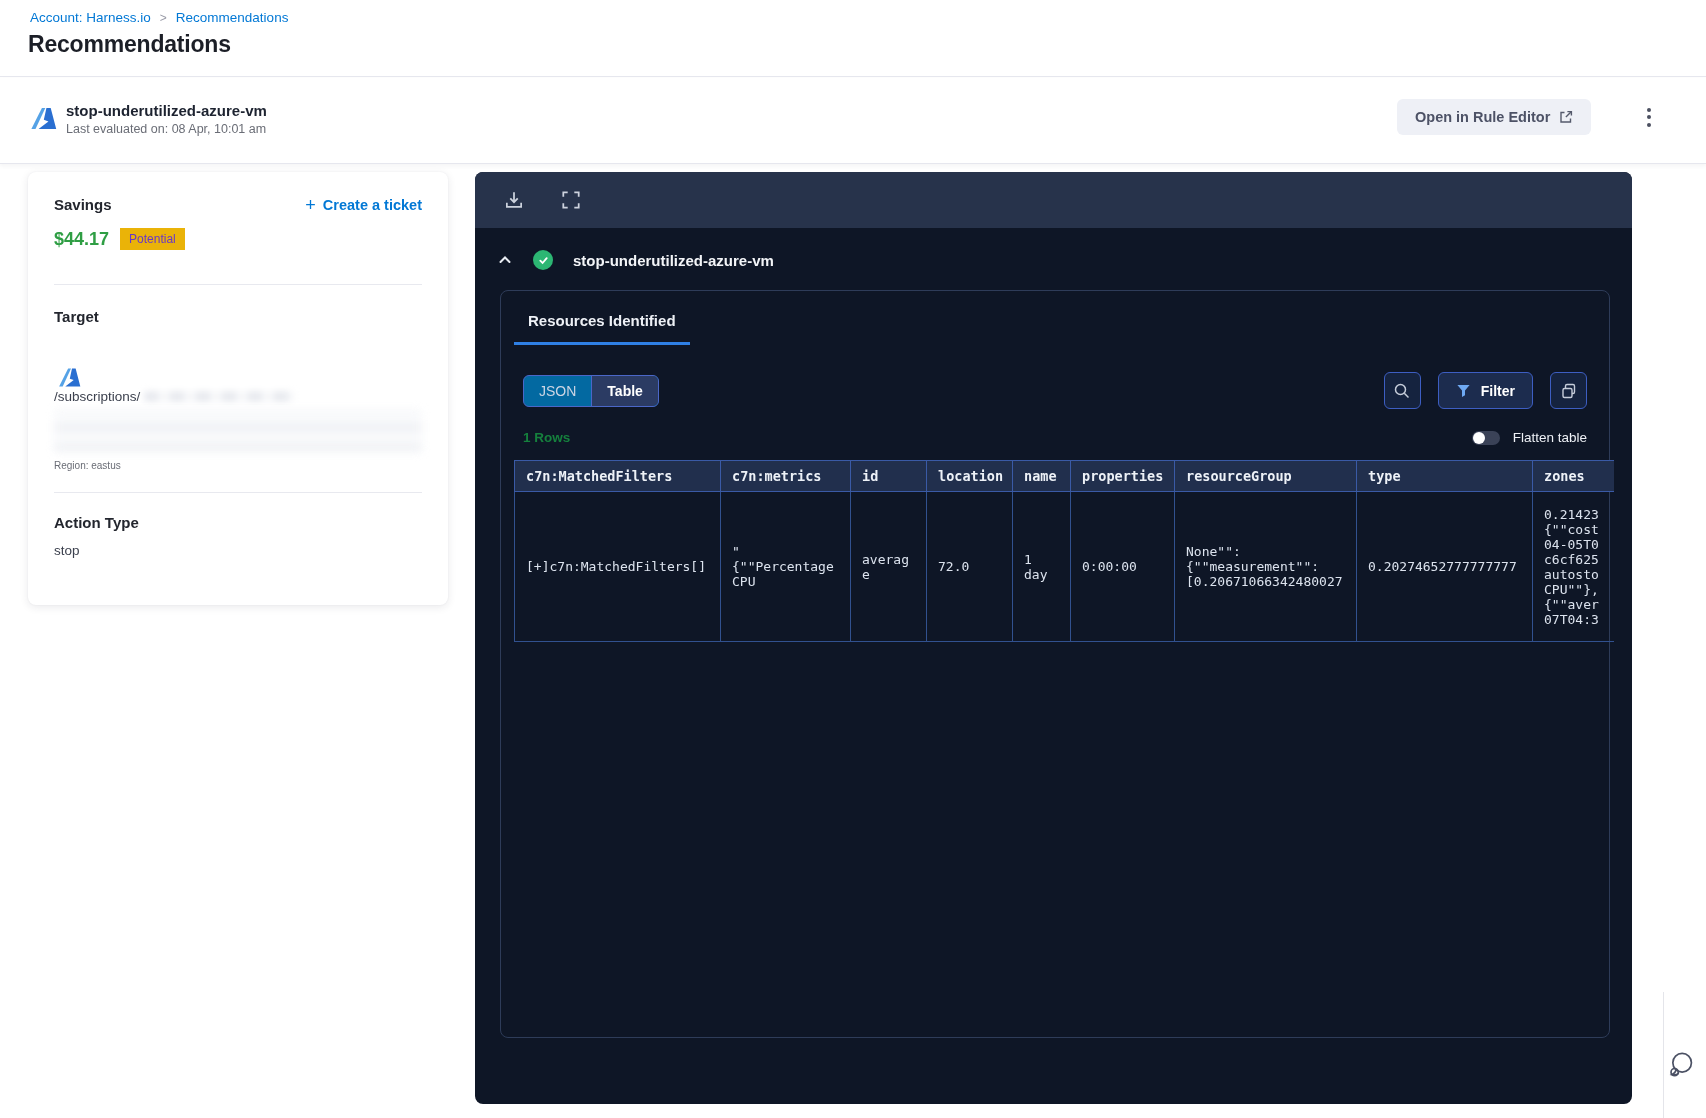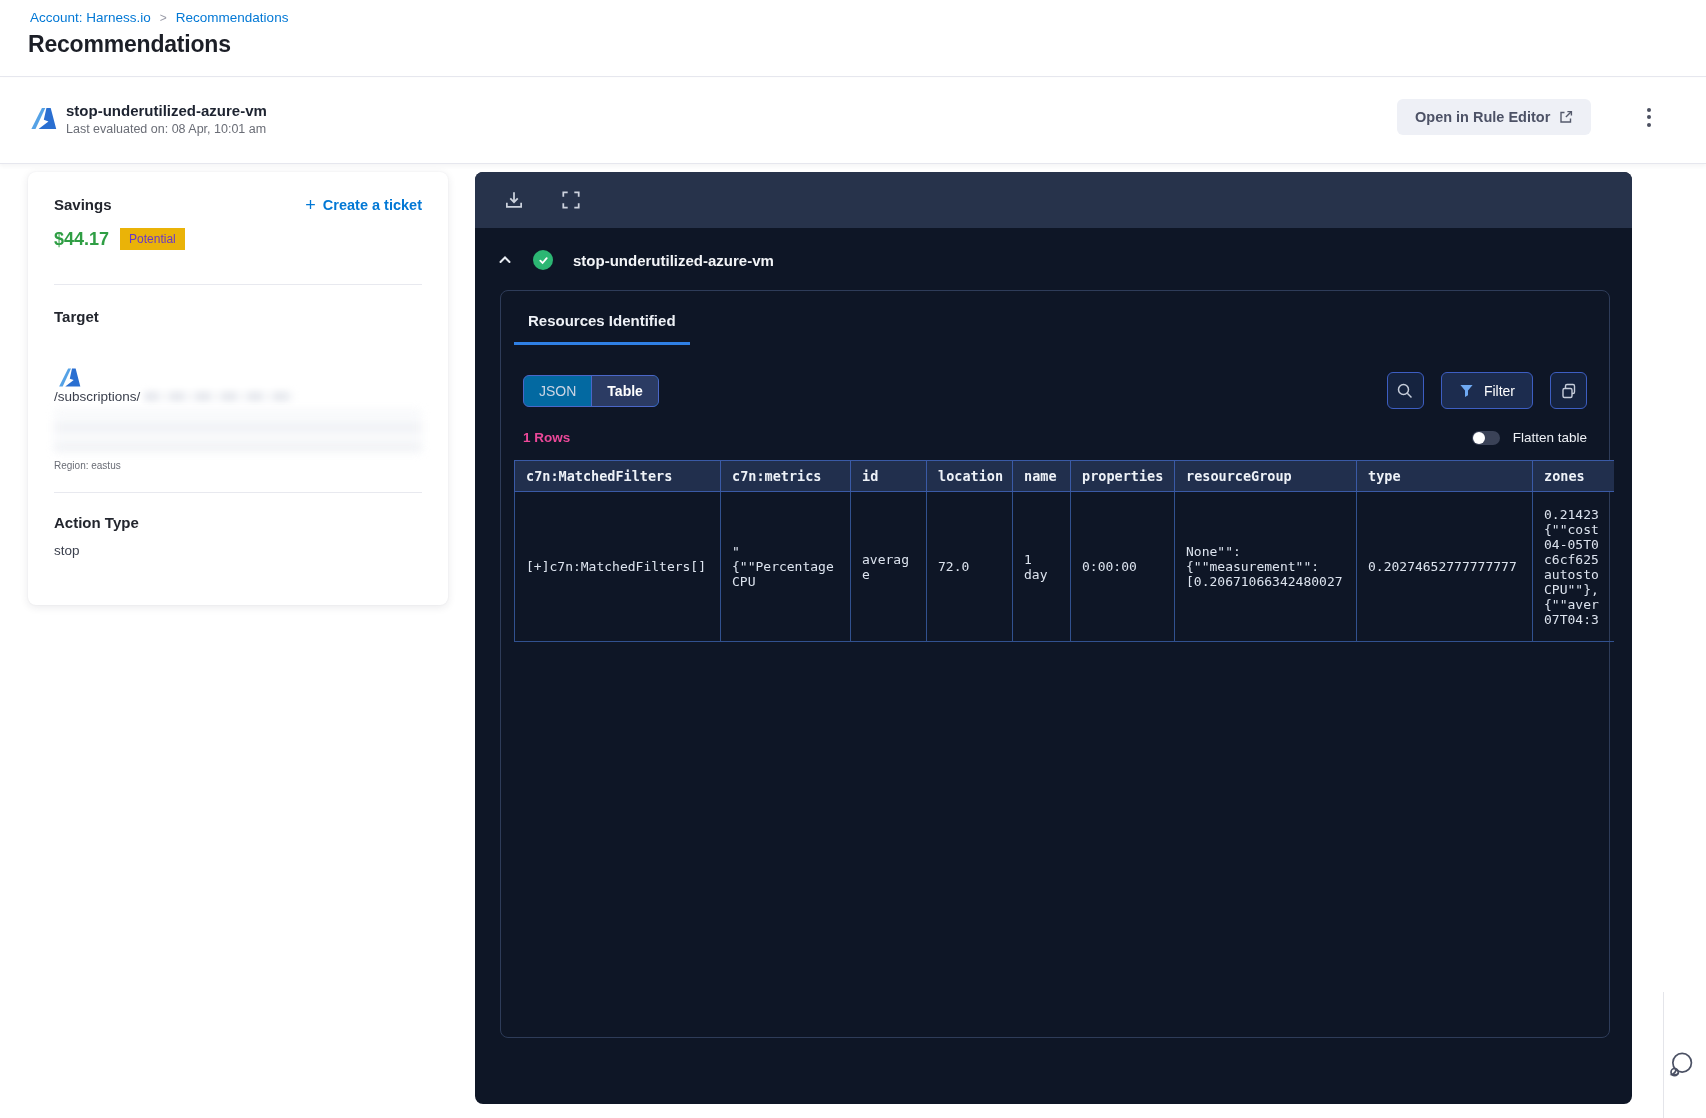--- a/index.html
+++ b/index.html
@@ -79,25 +79,25 @@
   .controls-row { display:flex; align-items:center; margin:27px 22px 0 22px; }
   .segmented { display:flex; border:1px solid #4b67c8; border-radius:6px; overflow:hidden;
                background:#0369a1; }
   .seg { padding:7px 15px; font-size:14px; color:#cdd5e4; cursor:pointer; }
   .seg-json { border-right:1px solid #4b67c8; }
   .seg-table { background:#2b3b63; color:#fff; font-weight:700; }
   .ctrl-spacer { flex:1; }
   .icon-btn { width:37px; height:37px; border:1px solid #3d5ec2; border-radius:6px; background:#15233f;
               display:flex; align-items:center; justify-content:center; cursor:pointer; margin-left:17px; }
   .filter-btn { height:37px; border:1px solid #3d5ec2; border-radius:6px; background:#1c2c4e;
-                display:flex; align-items:center; gap:10px; padding:0 17px; color:#fff; font-weight:400;
+                display:flex; align-items:center; gap:10px; padding:0 17px; color:#fff; font-weight:700;
                 font-size:14px; cursor:pointer; margin-left:17px; font-family:"Liberation Sans",sans-serif; }
 
   .meta-row { display:flex; align-items:center; margin:21px 22px 0 22px; }
-  .rows-label { font-size:13.5px; font-weight:700; color:#ec4899; }
+  .rows-label { font-size:13.5px; font-weight:700; color:#15803d; }
   .flatten { display:flex; align-items:center; gap:13px; }
   .toggle { width:28px; height:14px; border-radius:8px; background:#3a4257; position:relative; cursor:pointer; }
   .toggle-knob { width:12px; height:12px; border-radius:50%; background:#fff; position:absolute;
                  left:1px; top:1px; }
   .flatten-label { font-size:13.5px; color:#eef1f6; }
 
   .table-wrap { margin:15px 0 0 13px; width:1100px; overflow:hidden; }
   table.res { border-collapse:collapse; table-layout:fixed; width:1308px;
               font-family:"DejaVu Sans Mono", monospace; }
   table.res th { background:#212f4d; border:1px solid #3a5aa6; color:#edf1f7; font-weight:700;

